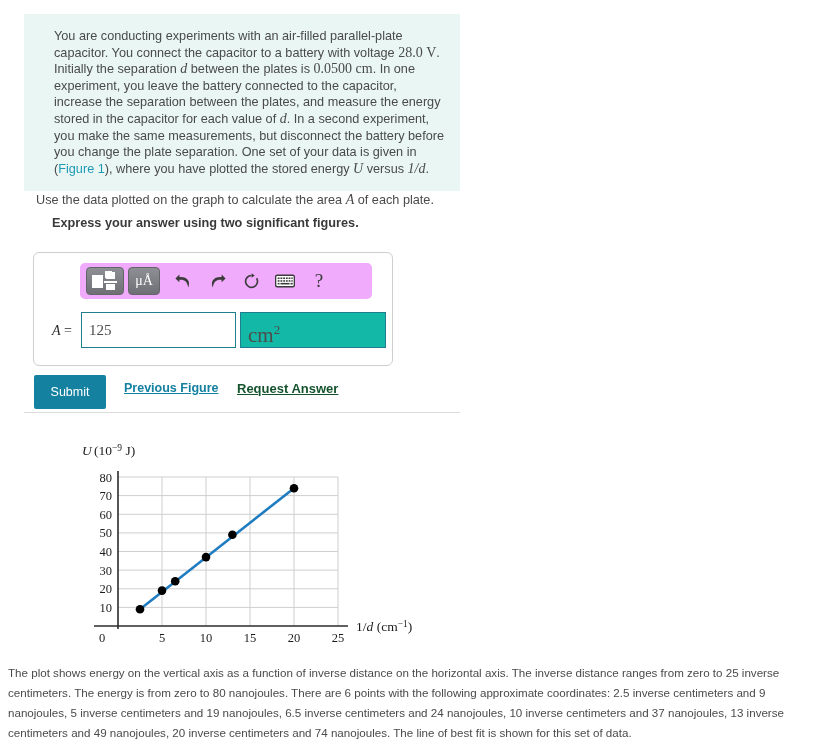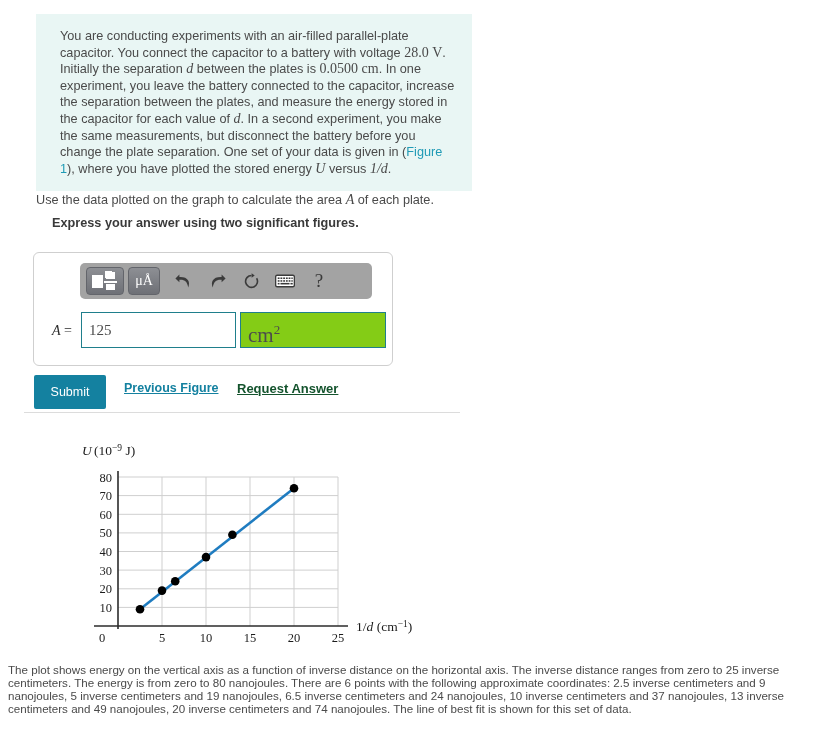--- a/index.html
+++ b/index.html
@@ -21,23 +21,22 @@
     height: 753px;
   }
 
   
   .statement-box {
     position: absolute;
     left: 24px;
     top: 14px;
     width: 436px;
     background: #e9f6f4;
-    padding: 14px 16px 14px 24px;
-    box-sizing: border-box;
-    margin-left: 12px;
+    padding: 14px 16px 14px 30px;
+    box-sizing: border-box;
   }
   .statement-text {
     font-size: 12.7px;
     line-height: 16.6px;
     color: #4a4a4a;
   }
   .mi { font-family: "Liberation Serif", serif; font-style: italic; font-size: 14px; }
   .mu { font-family: "Liberation Serif", serif; font-style: normal; font-size: 14px; }
   .figlink {
     color: #1f9ab5;
@@ -75,21 +74,21 @@
     border-radius: 6px;
     box-sizing: border-box;
     background: #ffffff;
   }
   .toolbar {
     position: absolute;
     left: 46px;
     top: 10px;
     width: 292px;
     height: 36px;
-    background: #a3a3a3;
+    background: #f0abfc;
     border-radius: 5px;
     display: flex;
     align-items: center;
     padding-left: 6px;
     box-sizing: border-box;
   }
   .tb-btn {
     width: 38px;
     height: 28px;
     margin-right: 4px;
@@ -172,21 +171,21 @@
     line-height: 34px;
     cursor: text;
   }
   .unit-input {
     position: absolute;
     left: 206px;
     top: 59px;
     width: 146px;
     height: 36px;
     border: 1px solid #1f7f8c;
-    background: #84cc16;
+    background: #14b8a6;
     box-sizing: border-box;
     font-family: "Liberation Serif", serif;
     font-size: 21px;
     color: #4c4c4c;
     padding: 0 4px 0 7px;
     line-height: 34px;
     cursor: text;
   }
   .unit-input sup { font-size: 13px; }
 
@@ -244,21 +243,21 @@
   }
   .chart-svg { display: block; }
 
   
   .alt-desc {
     position: absolute;
     left: 8px;
     top: 663px;
     width: 814px;
     font-size: 11.6px;
-    line-height: 13px;
+    line-height: 20px;
     color: #4a4a4a;
     font-family: "Liberation Sans", sans-serif;
   }
 </style>
 </head>
 <body>
 
 <div class="page">
 
   <div class="statement-box">

